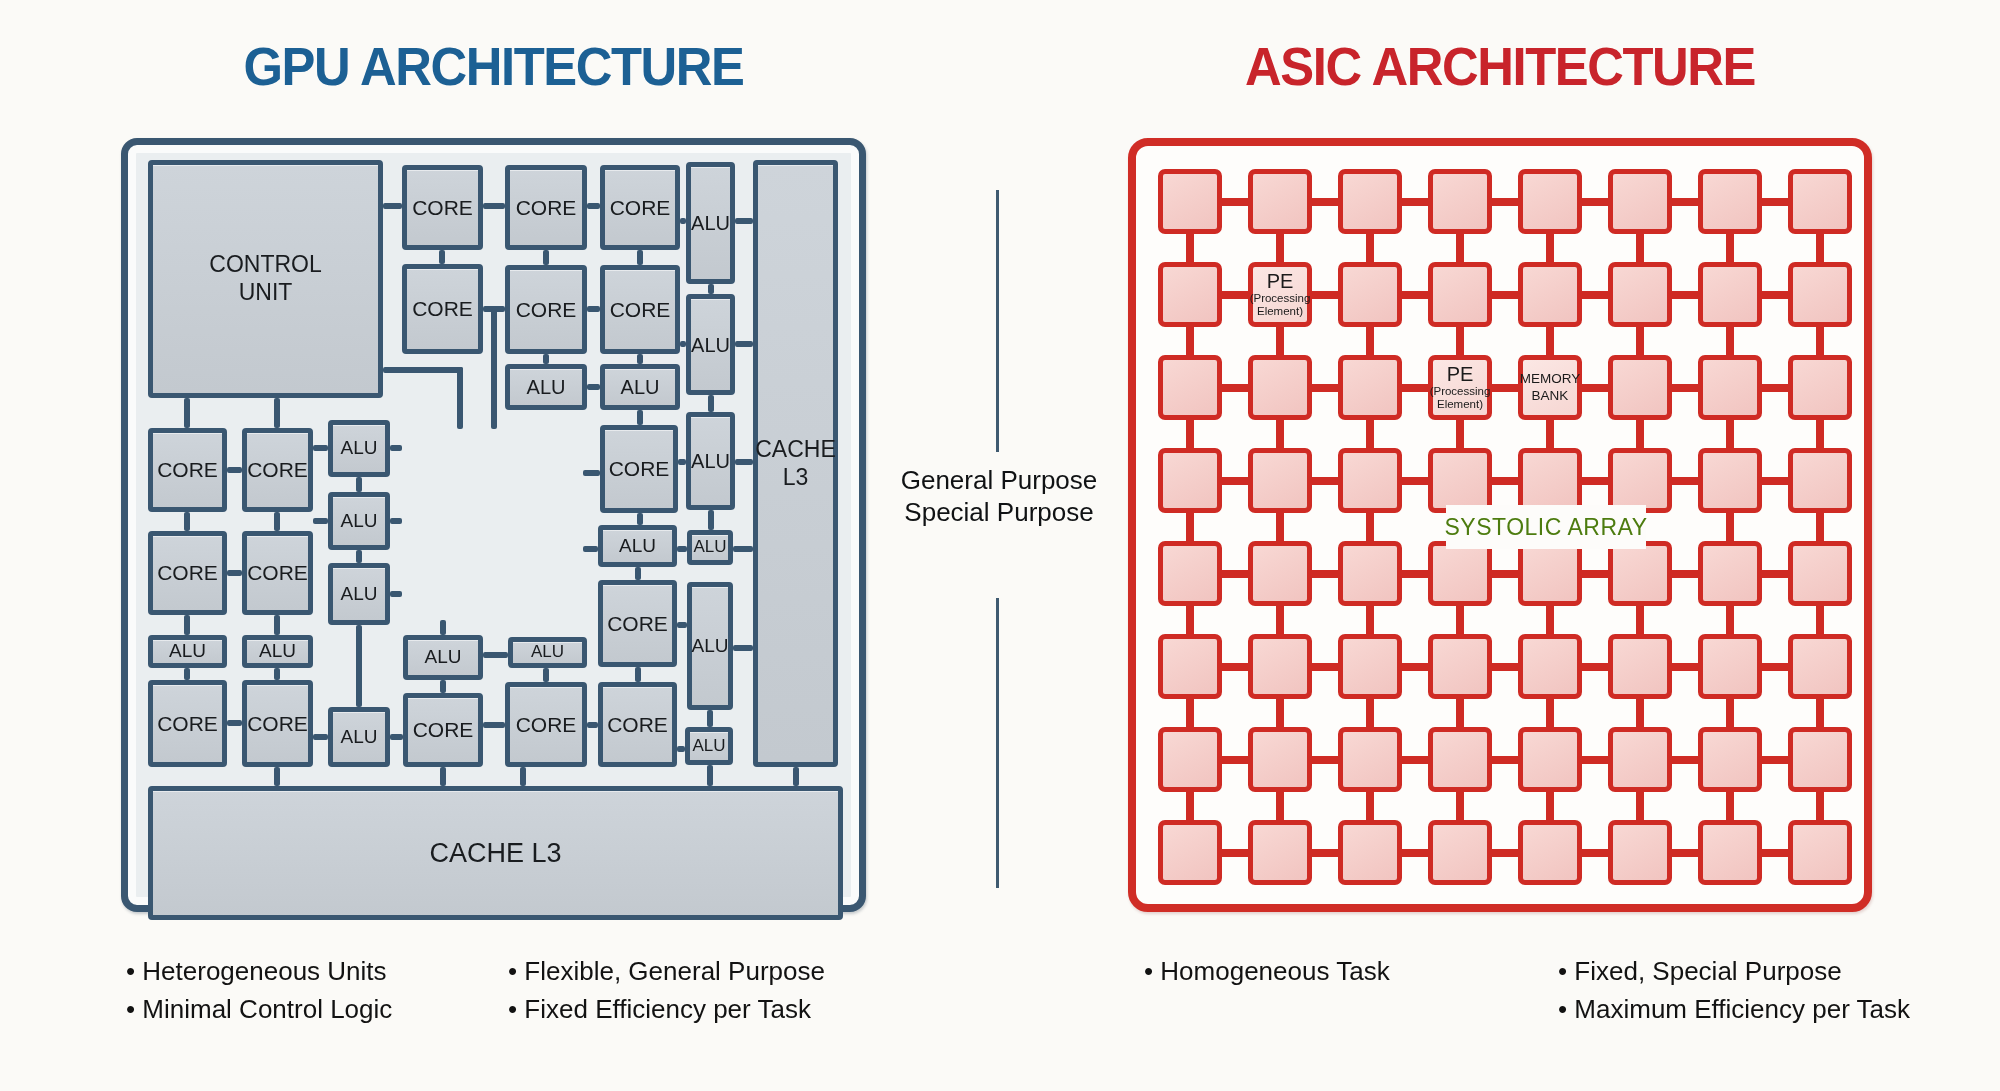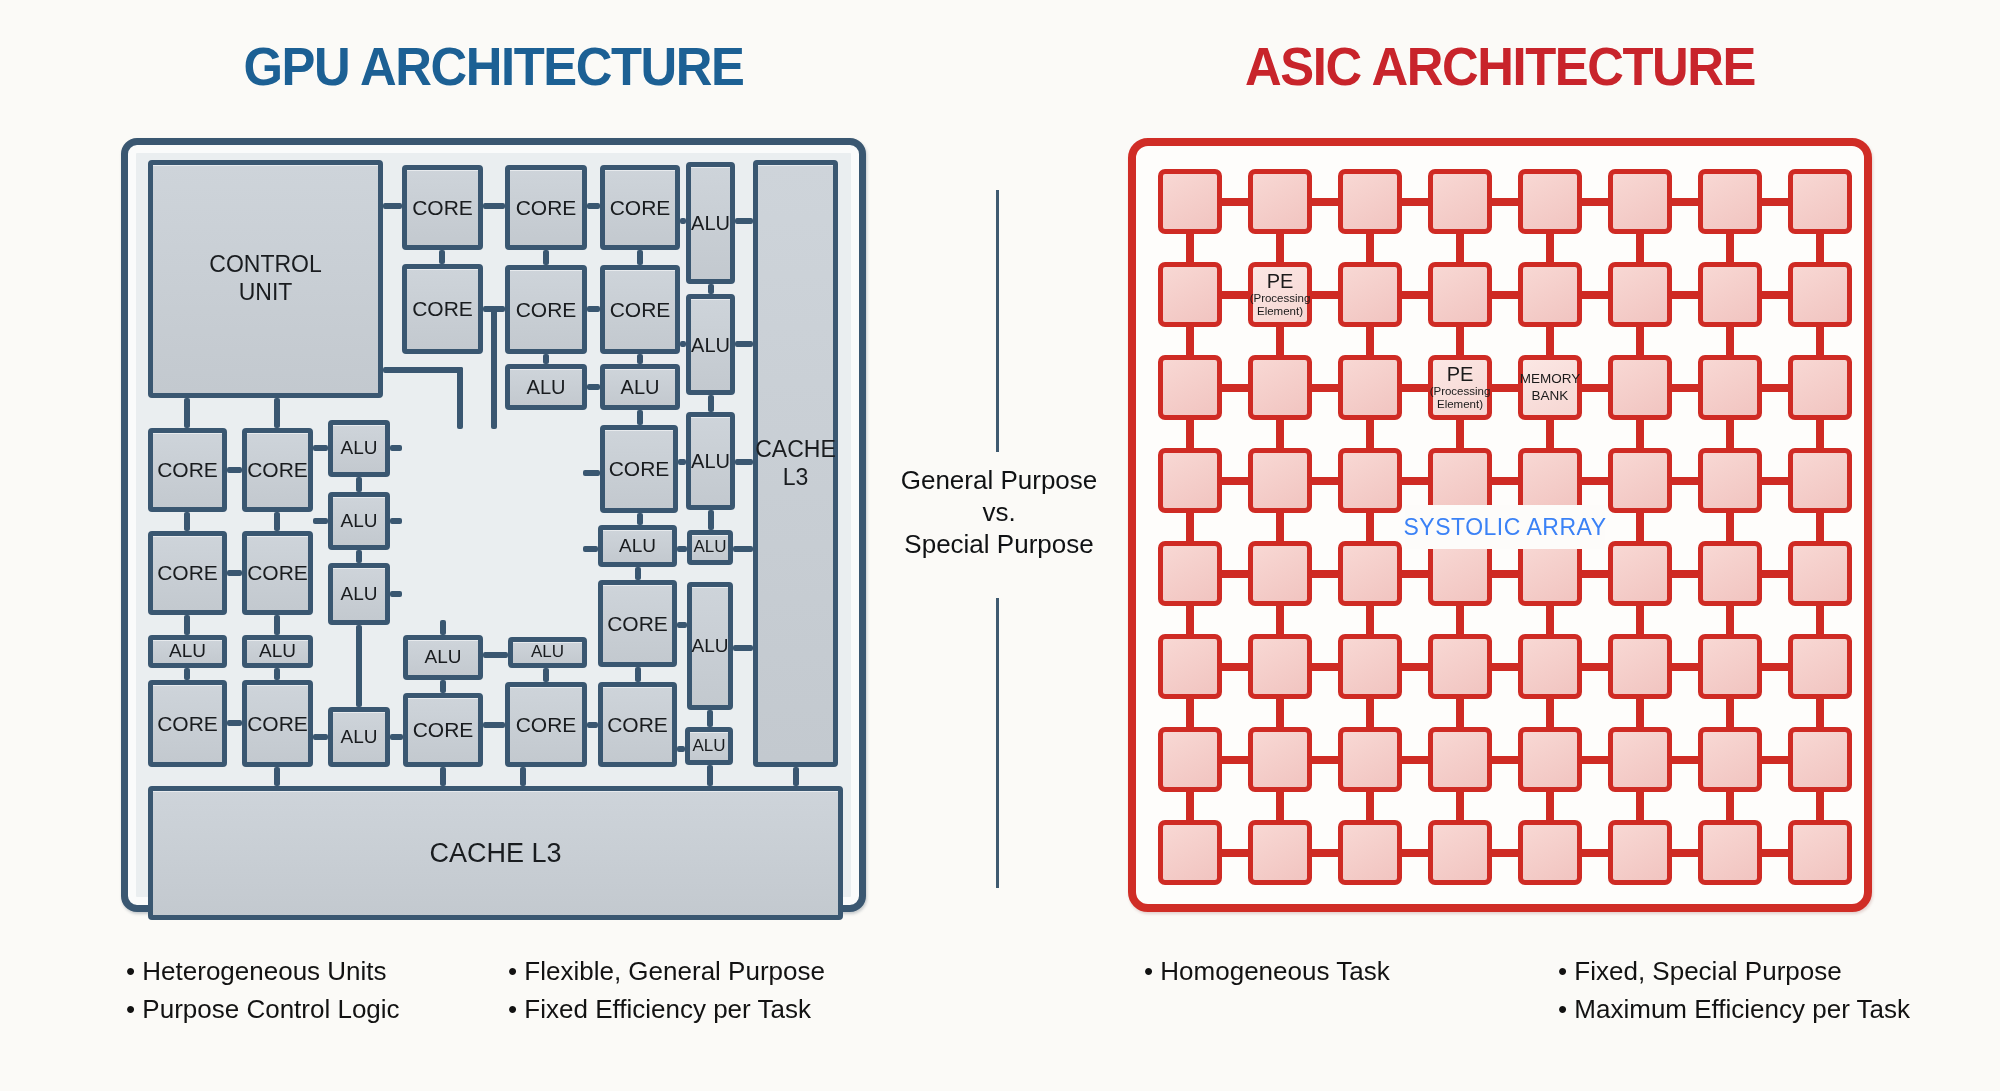--- a/index.html
+++ b/index.html
@@ -41,52 +41,51 @@
     color:#1b1b1b;
   }
   .asic-cell.labeled{background:linear-gradient(150deg,#fbe7e4 0%,#f6d6d2 100%);}
   .asic-cell .big{font-size:20px;line-height:1.05;}
   .asic-cell .sub{font-size:11.5px;line-height:1.15;text-align:center;white-space:nowrap;}
   .asic-cell .mid{font-size:13.5px;line-height:1.25;text-align:center;white-space:nowrap;}
   .asic-conn{position:absolute;background:#cf2b24;}
   .array-label{
     position:absolute;background:#fdfcfa;
     display:flex;align-items:center;justify-content:center;
-    font-size:23px;color:#3b82f6;letter-spacing:0.5px;white-space:nowrap;
+    font-size:23px;color:#4d7c0f;letter-spacing:0.5px;white-space:nowrap;margin-left:41px;
   }
   .center-text{
     position:absolute;left:860px;top:464px;width:278px;
     text-align:center;font-size:26px;line-height:32px;color:#101214;
   }
   .divider-seg{position:absolute;left:996px;width:3px;background:#3f5a70;}
   .bullets{
     position:absolute;font-size:26px;line-height:38px;color:#121212;white-space:nowrap;
   }
 </style>
 </head>
 <body>
 
 <div class="abs" id="figure-root" style="left:0;top:0;width:2000px;height:1091px;">
 
   <div class="panel-title" style="left: 121px; width: 745px; color: rgb(28, 96, 148);">GPU ARCHITECTURE</div>
   <div class="chip-box" id="gpu-box" style="left: 121px; top: 138px; width: 731px; height: 760px;"></div>
 
   <div class="bullets" style="left:126px;top:952px;">
     <div>• Heterogeneous Units</div>
-    <div>• Purpose Control Logic</div>
+    <div>• Minimal Control Logic</div>
   </div>
   <div class="bullets" style="left:508px;top:952px;">
     <div>• Flexible, General Purpose</div>
     <div>• Fixed Efficiency per Task</div>
   </div>
 
   <div class="divider-seg" style="top:190px;height:262px;"></div>
   <div class="center-text">
     <div>General Purpose</div>
-    <div>vs.</div>
     <div>Special Purpose</div>
   </div>
   <div class="divider-seg" style="top:598px;height:290px;"></div>
 
   <div class="panel-title" style="left: 1128px; width: 744px; color: rgb(200, 36, 43);">ASIC ARCHITECTURE</div>
   <div class="chip-box" id="asic-box" style="left: 1128px; top: 138px; width: 728px; height: 758px;"></div>
 
   <div class="bullets" style="left:1144px;top:952px;">
     <div>• Homogeneous Task</div>
   </div>

